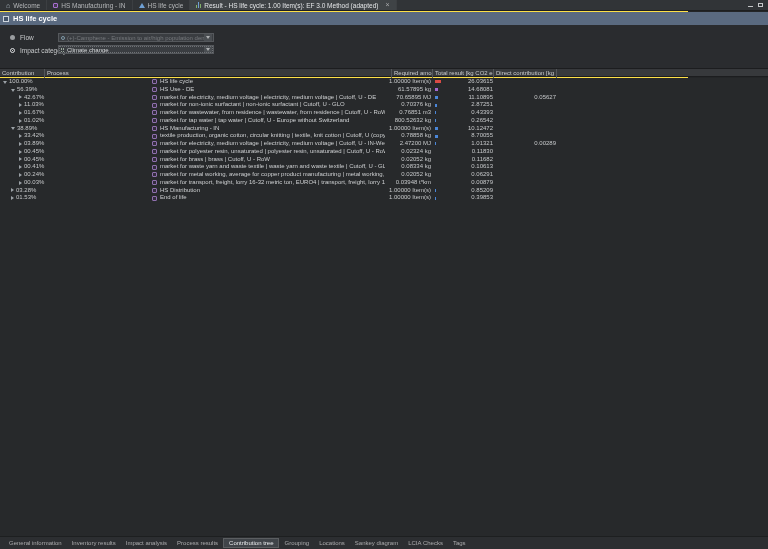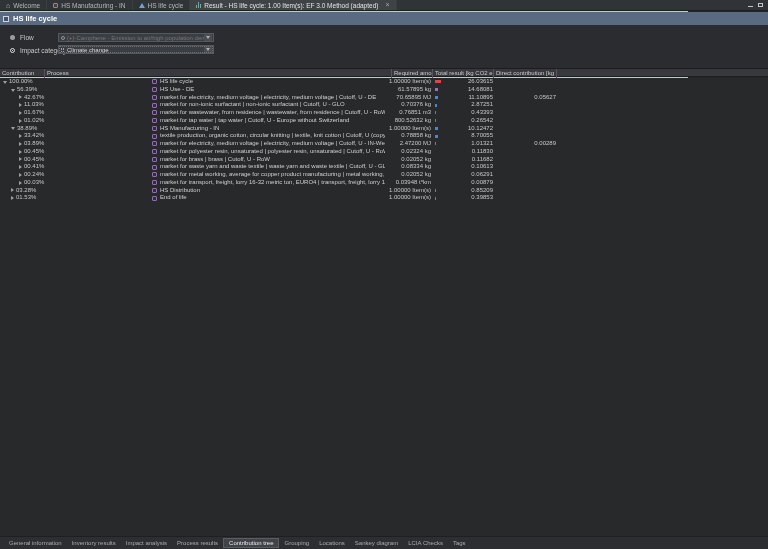--- a/index.html
+++ b/index.html
@@ -1,18 +1,18 @@
 <!DOCTYPE html>
 <html><head>
 <meta charset="utf-8">
 <style>
   * { margin:0; padding:0; box-sizing:border-box; }
   html,body { width:768px; height:549px; overflow:hidden;
     font-family:"Liberation Sans", sans-serif; background:#232527; }
-  #screen { position:relative; width:688px; height:549px; background:#86efac; }
+  #screen { position:relative; width:688px; height:549px; background:#fde047; }
 
   
   #toptabs { position:absolute; left:0; top:0; width:768px; height:11px;
     background:#313437; border-bottom:1px solid #1d1f20; display:flex; align-items:stretch; }
   .tab { display:flex; align-items:center; gap:3px; padding:0 6px; font-size:6.5px;
     color:#b4b6b8; border-right:1px solid #3c3f42; white-space:nowrap; cursor:default; }
   .tab.active { background:#3f4346; color:#e3e5e7; }
   .tab .close { margin-left:4px; font-size:7px; color:#a9abad; line-height:6px; }
   #wincontrols { margin-left:auto; display:flex; align-items:center; gap:5px; padding-right:5px; }
   .win-min { width:5px; height:1px; background:#c3c5c7; margin-top:3px; }

